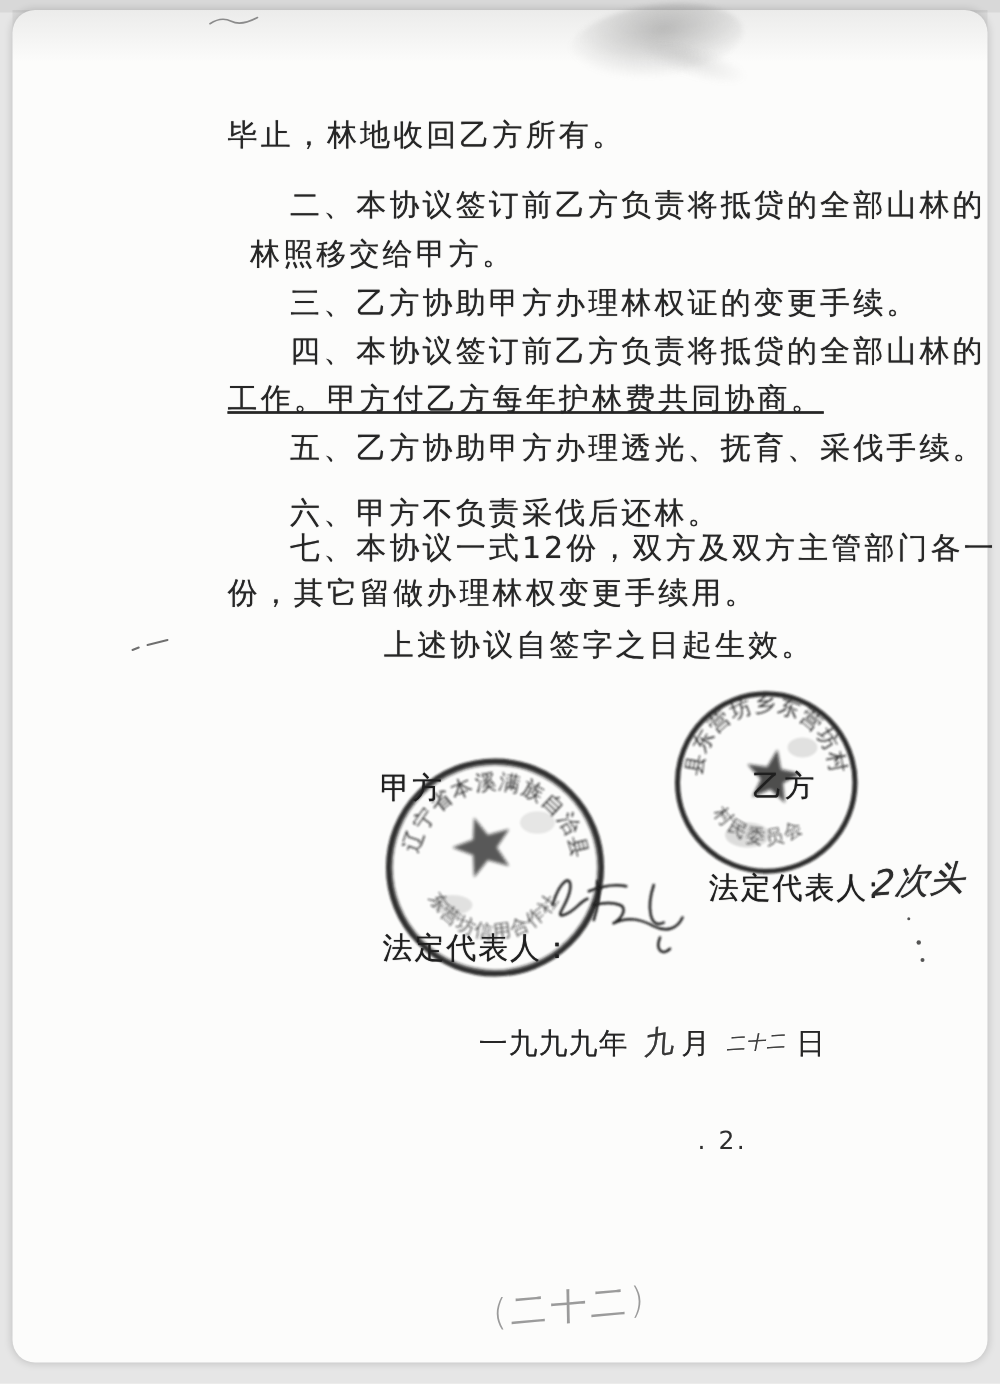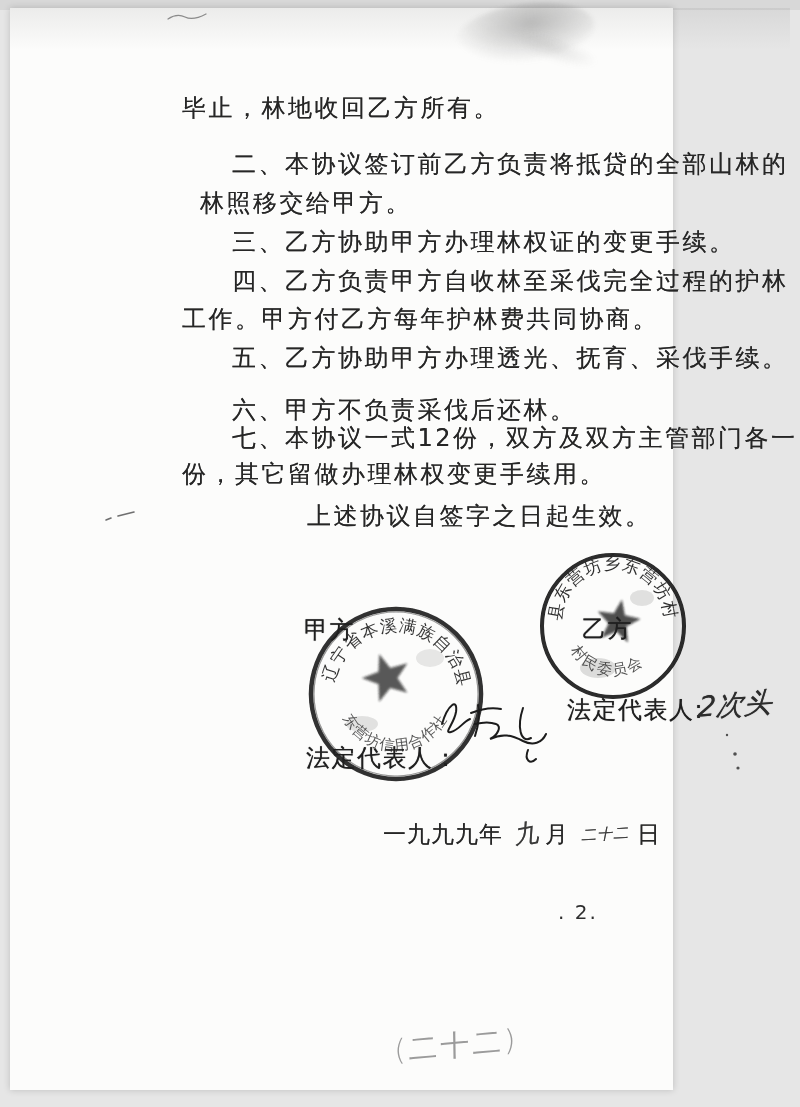--- a/index.html
+++ b/index.html
@@ -3,23 +3,24 @@
 <meta charset="utf-8">
 <style>
   html,body{margin:0;padding:0;}
   body{
     width:800px;height:1107px;position:relative;overflow:hidden;
     background:#e6e6e6;
     font-family:"DejaVu Sans",sans-serif;
   }
   .top-band{position:absolute;left:0;top:0;width:800px;height:10px;background:#d8d8d8;}
   .paper{
-    position:absolute;left:10px;top:8px;width:663px;height:1082px;
+    position:absolute;left:10px;top:8px;width:780px;height:1082px;
     background:#fcfcfb;
     box-shadow:0 0 7px rgba(0,0,0,.18);
+    border-radius:18px;
   }
   .paper-top-shade{position:absolute;left:0;top:0;width:780px;height:42px;
     background:linear-gradient(to bottom,rgba(90,90,90,.10),rgba(90,90,90,0));}
   .smudge{position:absolute;left:445px;top:-4px;width:140px;height:58px;border-radius:50%;
     background:radial-gradient(ellipse at 55% 35%,rgba(95,95,95,.38),rgba(120,120,120,.18) 45%,rgba(120,120,120,0) 72%);
     filter:blur(2px);transform:rotate(-8deg);}
   .smudge2{position:absolute;left:500px;top:28px;width:90px;height:26px;border-radius:50%;
     background:radial-gradient(ellipse,rgba(110,110,110,.16),rgba(110,110,110,0) 70%);
     filter:blur(2px);transform:rotate(18deg);}
   .line{
@@ -50,22 +51,22 @@
 <div class="paper">
   <div class="paper-top-shade"></div>
   <div class="smudge"></div>
   <div class="smudge2"></div>
 
   <div>
     <div class="line" style="top:84px;">毕止，林地收回乙方所有。</div>
     <div class="line indent" style="top:140px;">二、本协议签订前乙方负责将抵贷的全部山林的</div>
     <div class="line" style="top:179px;margin-left:18px;">林照移交给甲方。</div>
     <div class="line indent" style="top:218px;">三、乙方协助甲方办理林权证的变更手续。</div>
-    <div class="line indent" style="top:257px;">四、乙方负责甲方自收林至采伐完全过程的护林</div>
-    <div class="line" style="top:295px;">工作。甲方付乙方每年护林费共同协商。</div>
+    <div class="line indent" style="top:257px;">四、本协议签订前乙方负责将抵贷的全部山林的</div>
+    <div class="line" style="top:295px;text-decoration:underline;">工作。甲方付乙方每年护林费共同协商。</div>
     <div class="line indent" style="top:334px;">五、乙方协助甲方办理透光、抚育、采伐手续。</div>
     <div class="line indent" style="top:386px;">六、甲方不负责采伐后还林。</div>
     <div class="line indent" style="top:414px;text-align:center;">七、本协议一式12份，双方及双方主管部门各一</div>
     <div class="line" style="top:450px;">份，其它留做办理林权变更手续用。</div>
     <div class="line indent2" style="top:492px;">上述协议自签字之日起生效。</div>
   </div>
 
   <svg class="overlay-svg" width="780" height="1082" viewBox="0 0 780 1082">
     <defs>
       <filter id="ink" x="-20%" y="-20%" width="140%" height="140%">
@@ -128,21 +129,21 @@
     </g>
 
     <g fill="#2b2b2b" opacity="0.8">
       <circle cx="725" cy="746" r="1.8"></circle>
       <circle cx="728" cy="760" r="1.6"></circle>
       <circle cx="717" cy="727" r="1.2"></circle>
     </g>
   </svg>
 
   <div class="sig-label" style="left:294px;top:606px;">甲方</div>
-  <div class="sig-label" style="left:572px;top:605px;text-align:right;">乙方</div>
+  <div class="sig-label" style="left:592px;top:605px;text-align:right;">乙方</div>
   <div class="sig-label" style="left:296px;top:688px;margin-top:46px;">法定代表人：</div>
   <div class="sig-label" style="left:557px;top:686px;">法定代表人:</div>
 
   <div class="sig-label hand" style="left:688px;top:678px;font-size:28px;letter-spacing:0;transform:rotate(-4deg) skewX(-8deg);">2次头</div>
 
   <div class="date-row">
     <span>一九九九年</span>
     <span class="hand hw-month">九</span>
     <span>月</span>
     <span class="hand hw-day">二十二</span>

